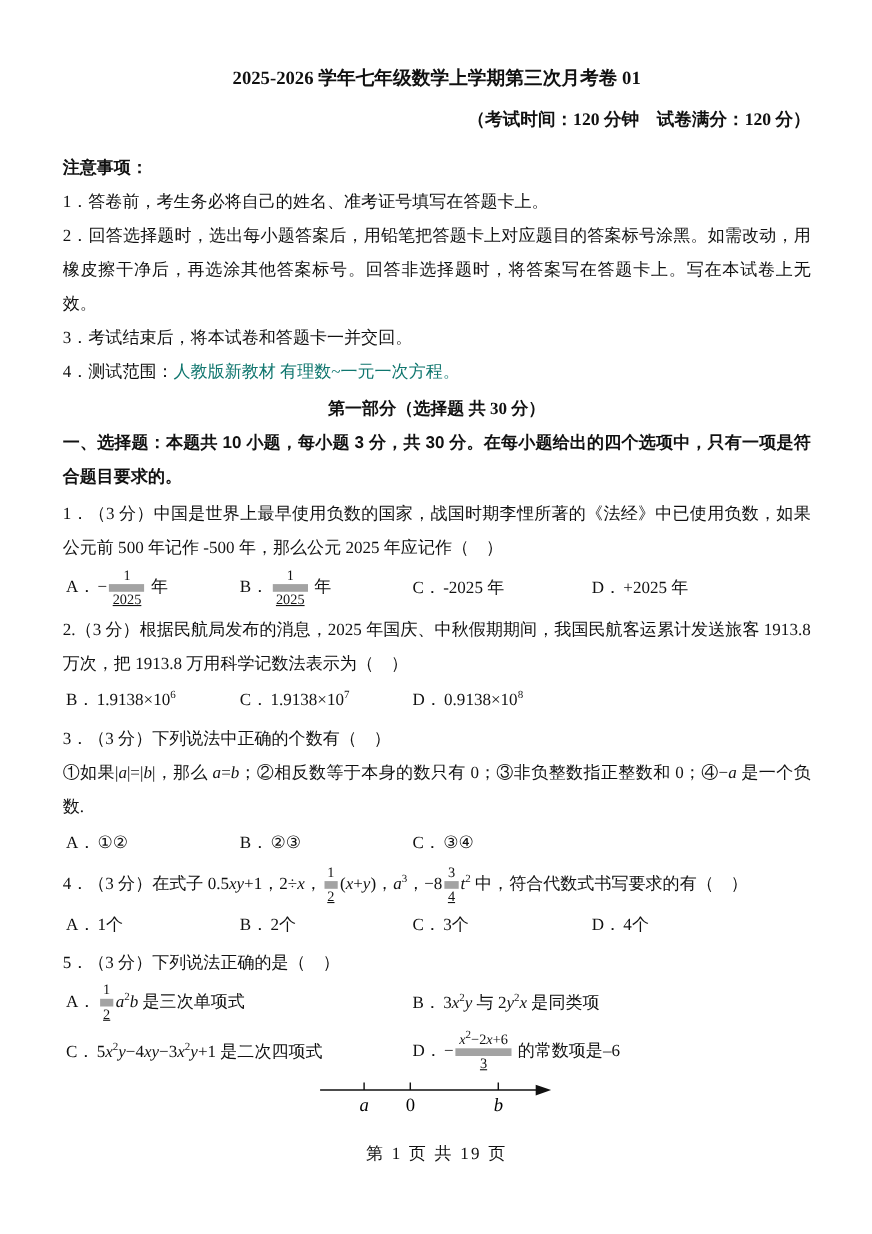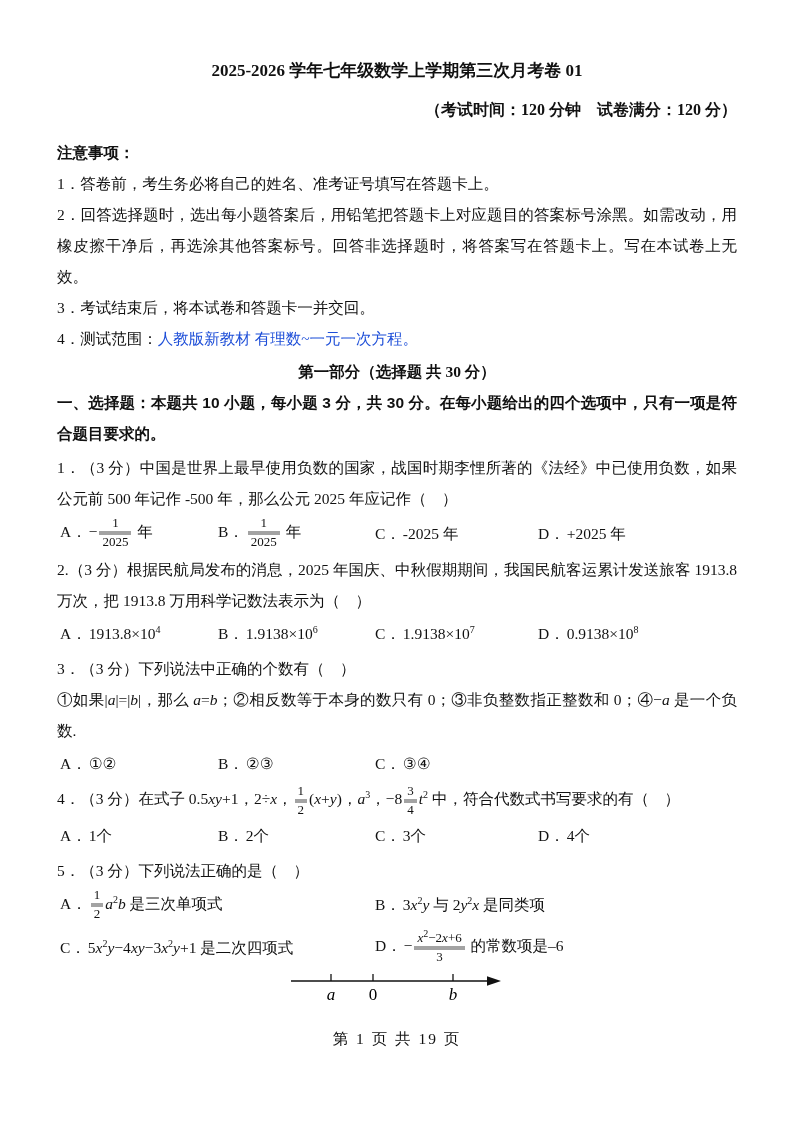--- a/index.html
+++ b/index.html
@@ -22,60 +22,59 @@
   .opts{display:grid;padding-left:3px;margin:2px 0 4px 0;align-items:center;}
   .opts-4{grid-template-columns:158px 157px 163px auto;}
   .opts-2{grid-template-columns:315px auto;row-gap:8px;}
   .opt{white-space:nowrap;}
   .opt-label{margin-right:2px;}
   .mv{font-style:italic;}
   sup.ms{font-size:10px;line-height:0;}
   .frac{display:inline-flex;flex-direction:column;vertical-align:middle;
         text-align:center;font-size:0.84em;line-height:1.15;margin:0 2px;}
   .frac .fn{display:block;padding:0 3px;}
-  .frac .fd{display:block;border-top:4px solid #a3a3a3;padding:0 3px;}
+  .frac .fd{display:block;border-top:7px solid #a3a3a3;padding:0 3px;text-decoration:underline;}
   .figure-wrap{text-align:center;margin-top:6px;}
   .figure-wrap svg{display:inline-block;}
   .nl-label{font-size:17px;}
   .footer{text-align:center;margin-top:4px;letter-spacing:2px;}
 </style>
 </head>
 <body>
 
 <div class="page">
 
   <div class="title">2025-2026 学年七年级数学上学期第三次月考卷 01</div>
   <div class="subtitle">（考试时间：120 分钟　试卷满分：120 分）</div>
 
   <div class="notice-h">注意事项：</div>
   <p>1．答卷前，考生务必将自己的姓名、准考证号填写在答题卡上。</p>
   <p>2．回答选择题时，选出每小题答案后，用铅笔把答题卡上对应题目的答案标号涂黑。如需改动，用橡皮擦干净后，再选涂其他答案标号。回答非选择题时，将答案写在答题卡上。写在本试卷上无效。</p>
   <p>3．考试结束后，将本试卷和答题卡一并交回。</p>
-  <p><span>4．测试范围：</span><span class="red" style="color: #1d4ed8;">人教版新教材 有理数~一元一次方程。</span></p>
+  <p><span>4．测试范围：</span><span class="red" style="color: #0f766e;">人教版新教材 有理数~一元一次方程。</span></p>
 
   <div class="part-h">第一部分（选择题 共 30 分）</div>
   <p class="sec-intro">一、选择题：本题共 10 小题，每小题 3 分，共 30 分。在每小题给出的四个选项中，只有一项是符合题目要求的。</p>
 
   <p class="q"><span class="mx">1．（3 分）中国是世界上最早使用负数的国家，战国时期李悝所著的《法经》中已使用负数，如果公元前 500 年记作 -500 年，那么公元 2025 年应记作（　）</span></p>
   <div class="opts opts-4">
     <span class="opt"><span class="opt-label">A．</span><span><span class="mx">−</span><span class="frac">
             <span class="fn">1</span>
             <span class="fd">2025</span>
           </span><span class="mx"> 年</span></span></span>
     <span class="opt"><span class="opt-label">B．</span><span><span class="frac">
             <span class="fn">1</span>
             <span class="fd">2025</span>
           </span><span class="mx"> 年</span></span></span>
     <span class="opt"><span class="opt-label">C．</span><span><span class="mx">-2025 年</span></span></span>
     <span class="opt"><span class="opt-label">D．</span><span><span class="mx">+2025 年</span></span></span>
   </div>
 
   <p class="q"><span class="mx">2.（3 分）根据民航局发布的消息，2025 年国庆、中秋假期期间，我国民航客运累计发送旅客 1913.8 万次，把 1913.8 万用科学记数法表示为（　）</span></p>
   <div class="opts opts-4">
-    <span class="opt"><span class="opt-label">A．</span><span><span class="mx">1913.8×10</span><sup class="ms">4</sup></span></span>
     <span class="opt"><span class="opt-label">B．</span><span><span class="mx">1.9138×10</span><sup class="ms">6</sup></span></span>
     <span class="opt"><span class="opt-label">C．</span><span><span class="mx">1.9138×10</span><sup class="ms">7</sup></span></span>
     <span class="opt"><span class="opt-label">D．</span><span><span class="mx">0.9138×10</span><sup class="ms">8</sup></span></span>
   </div>
 
   <p class="q"><span class="mx">3．（3 分）下列说法中正确的个数有（　）</span></p>
   <p><span class="mx">①如果</span><span class="mx">|</span><span class="mv">a</span><span class="mx">|=|</span><span class="mv">b</span><span class="mx">|，那么 </span><span class="mv">a</span><span class="mx">=</span><span class="mv">b</span><span class="mx">；②相反数等于本身的数只有 0；③非负整数指正整数和 0；④−</span><span class="mv">a</span><span class="mx"> 是一个负数.</span></p>
   <div class="opts opts-4">
     <span class="opt"><span class="opt-label">A．</span><span><span class="mx">①②</span></span></span>
     <span class="opt"><span class="opt-label">B．</span><span><span class="mx">②③</span></span></span>

